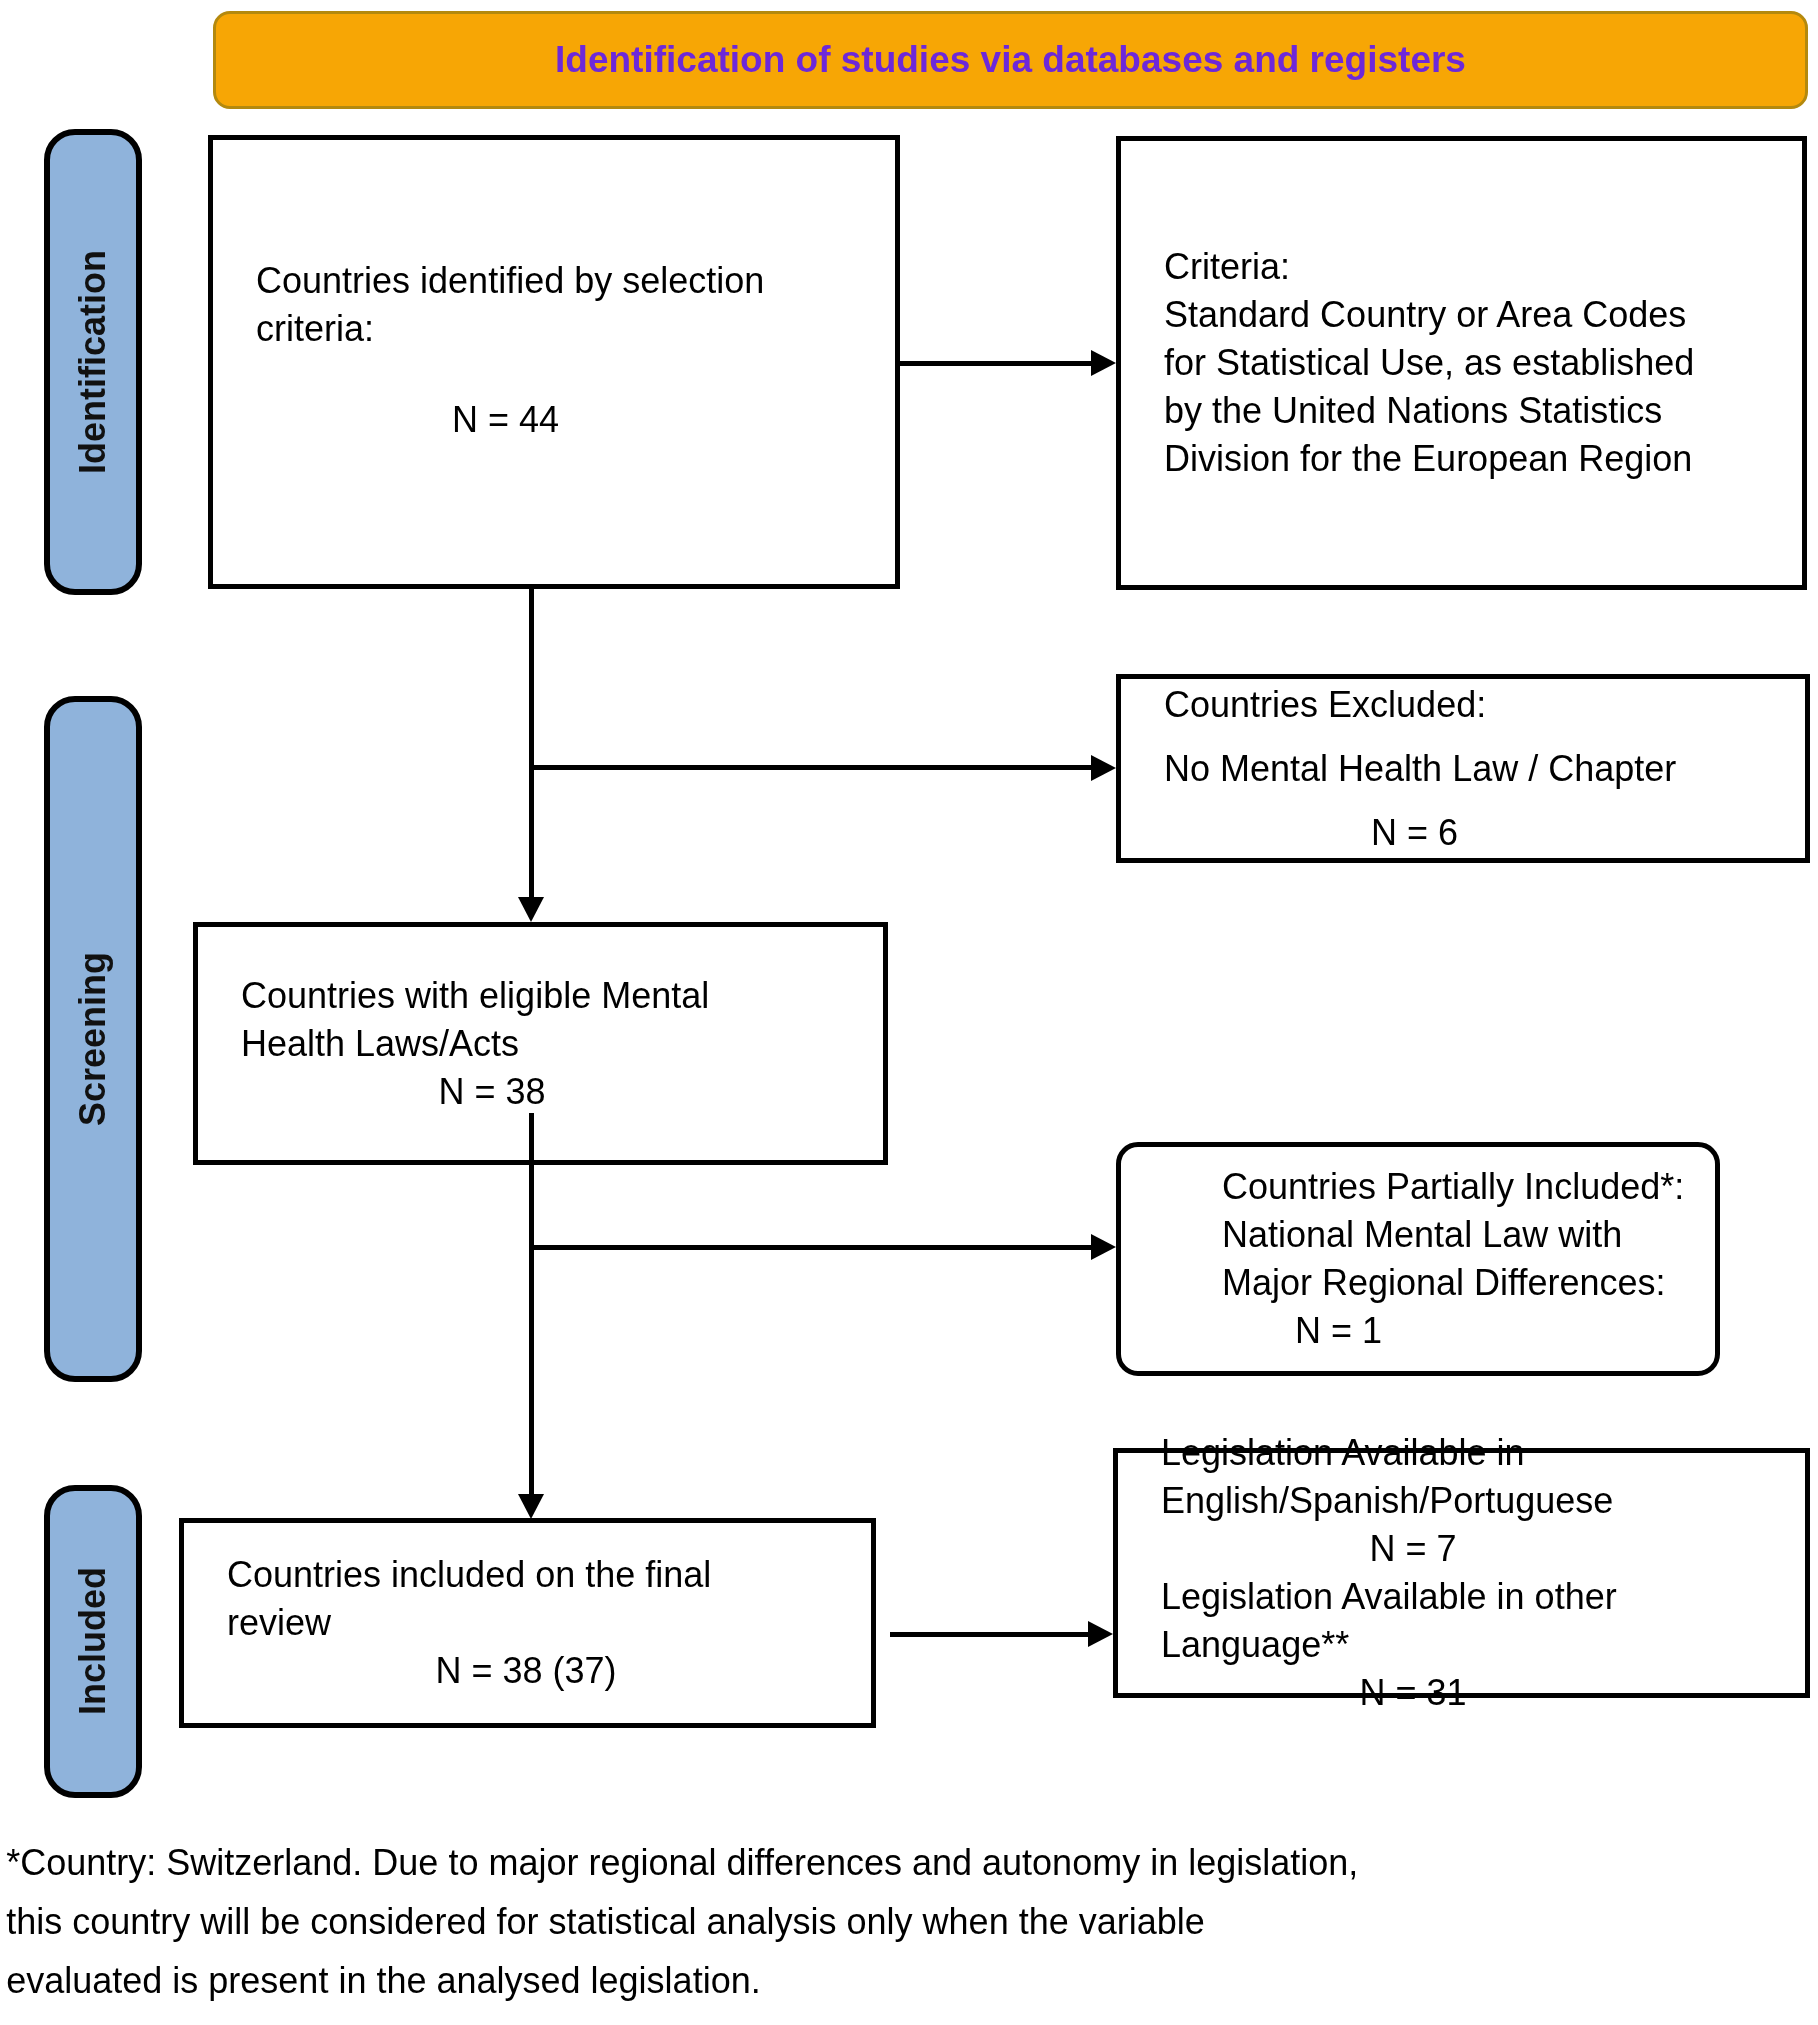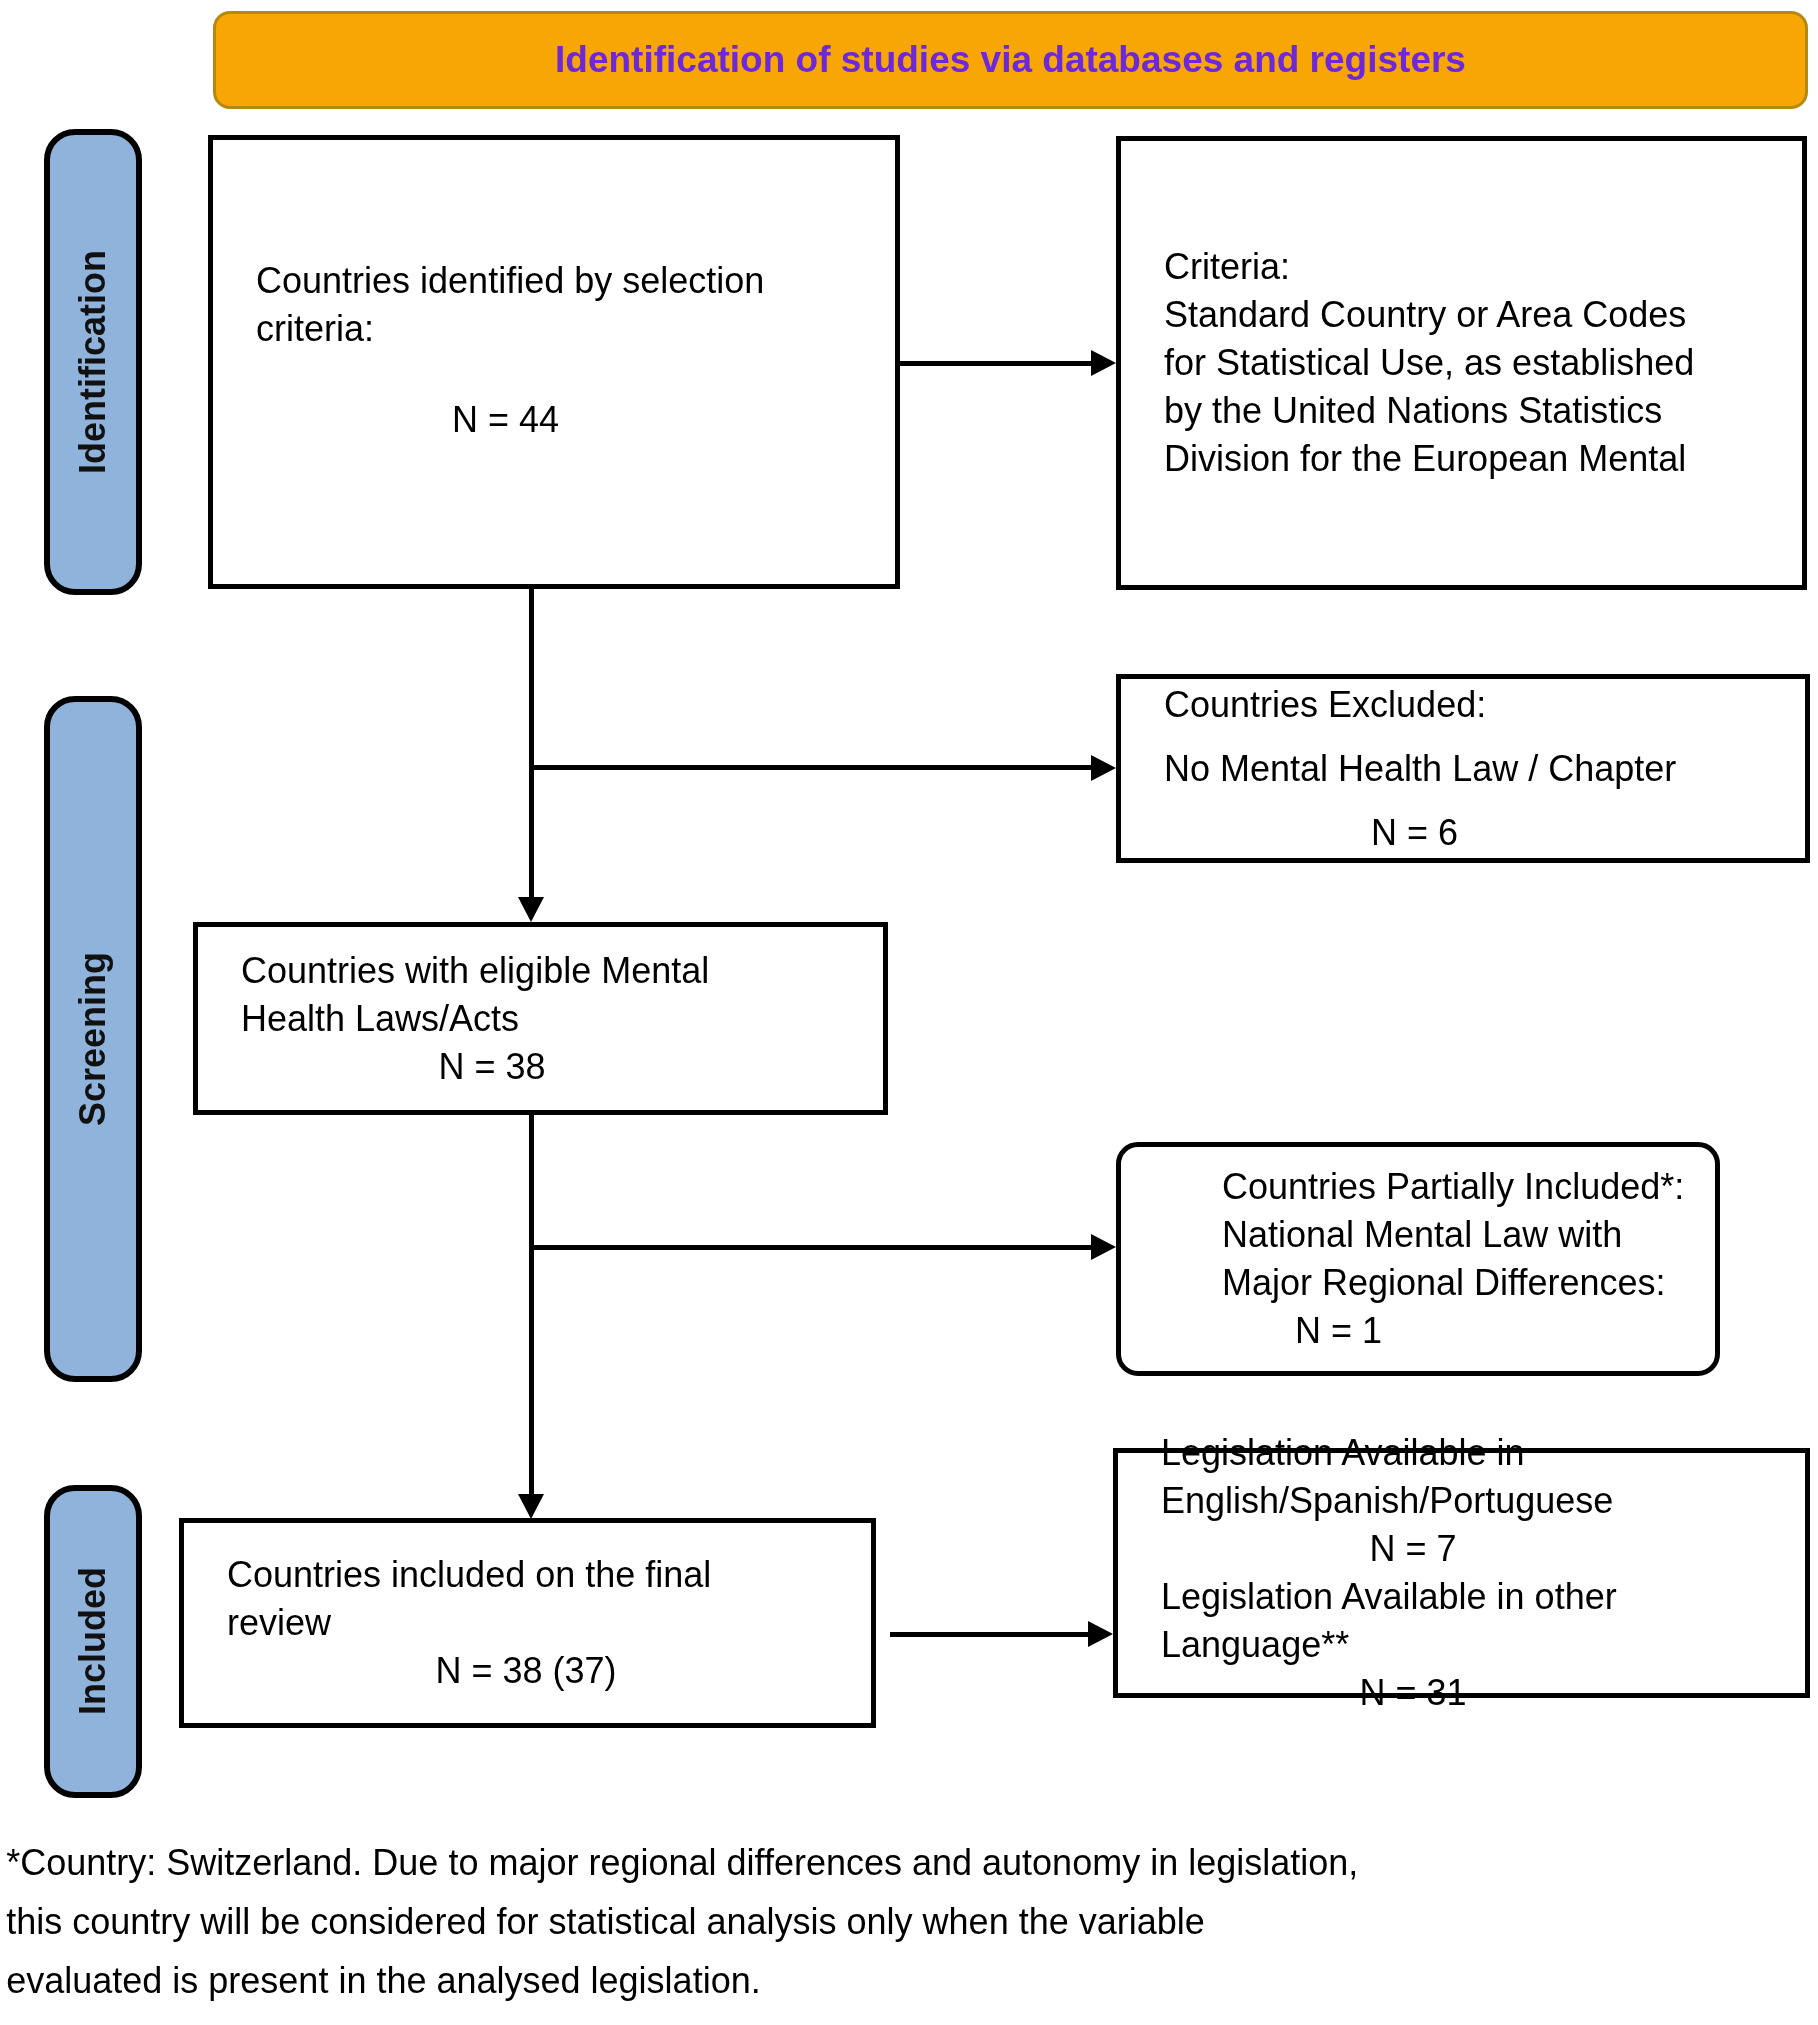--- a/index.html
+++ b/index.html
@@ -37,21 +37,21 @@
     position:absolute;background:#ffffff;border:5.5px solid var(--box-border);
     box-sizing:border-box;display:flex;flex-direction:column;justify-content:center;
     font-size:36px;line-height:48px;
   }
   .box .txt{padding-left:43px;padding-right:15.6px;}
   .box .nline{text-align:center;padding-right:125px;margin-top:0;padding-left:28px;}
   .box-identified{left:208px;top:135px;width:692px;height:454px;justify-content:flex-start;padding-top:117px;}
   .box-identified .nline{margin-top:43px;}
   .box-criteria{left:1116px;top:136px;width:691px;height:454px;}
   .box-excluded{left:1116px;top:674px;width:694px;height:189px;gap:16px;}
-  .box-eligible{left:193px;top:922px;width:695px;height:193px;}
+  .box-eligible{left:193px;top:922px;width:695px;height:243px;}
   .box-partial{left:1116px;top:1142px;width:604px;height:234px;border-radius:22px;}
   .box-partial .txt{padding-left:101px;}
   .box-partial .nline{padding-right:187px;}
   .box-included{left:179px;top:1518px;width:697px;height:210px;}
   .box-included .nline{padding-right:31px;}
   .box-legislation{left:1113px;top:1448px;width:697px;height:250px;}
   
   .hline{position:absolute;height:4.7px;background:var(--line-color);}
   .vline{position:absolute;width:4.7px;background:var(--line-color);}
   .head-right{
@@ -99,21 +99,21 @@
     <div class="txt">Countries identified by selection</div>
     <div class="txt">criteria:</div>
     <div class="nline">N = 44</div>
   </div>
 
   <div class="box box-criteria">
     <div class="txt">Criteria:</div>
     <div class="txt">Standard Country or Area Codes</div>
     <div class="txt">for Statistical Use, as established</div>
     <div class="txt">by the United Nations Statistics</div>
-    <div class="txt">Division for the European Mental</div>
+    <div class="txt">Division for the European Region</div>
   </div>
 
   <div class="box box-excluded">
     <div class="txt">Countries Excluded:</div>
     <div class="txt">No Mental Health Law / Chapter</div>
     <div class="nline">N = 6</div>
   </div>
 
   <div class="box box-eligible">
     <div class="txt">Countries with eligible Mental</div>

